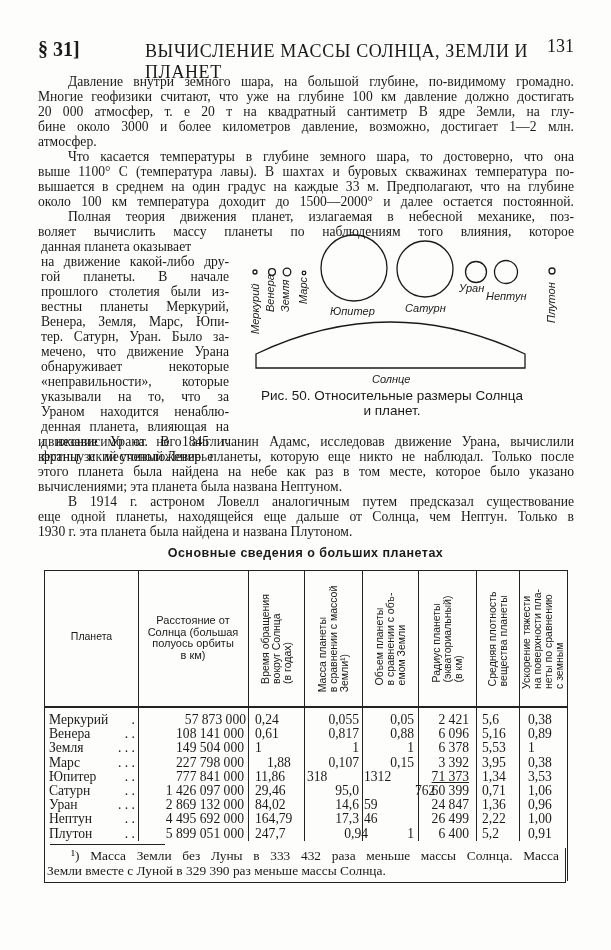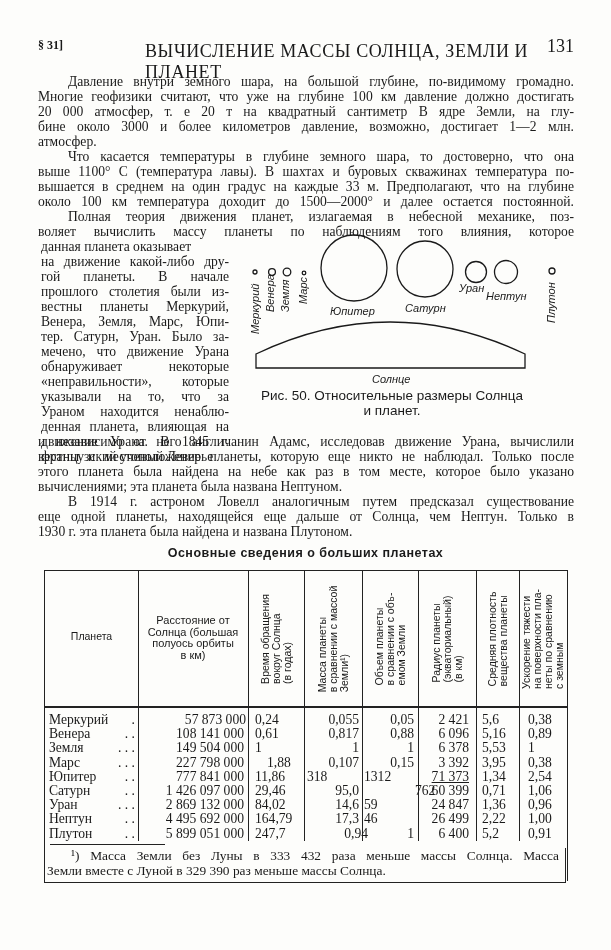--- a/index.html
+++ b/index.html
@@ -1,20 +1,20 @@
 <!DOCTYPE html>
 <html><head>
 <meta charset="utf-8">
 <style>
   html, body { margin: 0; padding: 0; background: #fdfdfb; }
   body { width: 611px; height: 950px; position: relative; overflow: hidden;
          font-family: "Liberation Serif", "DejaVu Serif", serif; color: #1a1a1a; }
   .page { position: absolute; left: 0; top: 0; width: 611px; height: 950px; }
   .hdr { position: absolute; top: 38px; left: 38px; width: 536px; height: 20px; }
-  .hdr .sec { position: absolute; left: 0; top: 0; font-size: 12px; font-weight: bold; }
+  .hdr .sec { position: absolute; left: 0; top: 0; font-size: 20px; font-weight: bold; }
   .hdr .title { position: absolute; left: 107px; top: 3px; font-size: 18px; letter-spacing: 0.6px; font-variant: small-caps; }
   .hdr .num { position: absolute; right: 0; top: -2px; font-size: 18px; }
   .p { position: absolute; font-size: 13.6px; line-height: 15px; text-align: justify; }
   .ln { display: block; white-space: nowrap; text-align-last: justify; text-align: justify; }
   .ln.last { text-align-last: left; }
   .ind { text-indent: 30px; }
   .fig { position: absolute; left: 240px; top: 232px; width: 371px; height: 190px; }
   .caption { position: absolute; left: 240px; top: 388px; width: 304px; text-align: center; font-size: 13.5px; line-height: 15px; font-family: "Liberation Sans", sans-serif; }
   .tbl-title { position: absolute; left: 0; width: 611px; top: 546px; text-align: center; font-size: 12.5px; font-weight: bold; letter-spacing: 0.5px; font-family: "Liberation Sans", sans-serif; }
   .tbl { position: absolute; left: 44px; top: 570px; width: 522px; height: 310px; border: 1.6px solid #222; border-bottom: none; }
@@ -232,21 +232,21 @@
         </div>
         <div class="row" style="top: 197.8px;">
           <span class="cell" style="left: 4px;">Юпитер</span>
           <span class="cell" style="right: 432px;">. .</span>
           <span class="cell" style="right: 323px;">777 841 000</span>
           <span class="cell" style="left: 210px;">11,86</span>
           <span class="cell" style="left: 262px;">318</span>
           <span class="cell" style="left: 319px;">1312</span>
           <span class="cell" style="right: 98px; text-decoration: underline;">71 373</span>
           <span class="cell" style="left: 437px;">1,34</span>
-          <span class="cell" style="left: 483px;">2,54</span>
+          <span class="cell" style="left: 483px;">3,53</span>
         </div>
         <div class="row" style="top: 212px;">
           <span class="cell" style="left: 4px;">Сатурн</span>
           <span class="cell" style="right: 432px;">. .</span>
           <span class="cell" style="right: 323px;">1 426 097 000</span>
           <span class="cell" style="left: 210px; text-align: center;">29,46</span>
           <span class="cell" style="right: 208px;">95,0</span>
           <span class="cell" style="left: 330px; padding-left: 40px;">762</span>
           <span class="cell" style="right: 98px;">60 399</span>
           <span class="cell" style="left: 437px;">0,71</span>

